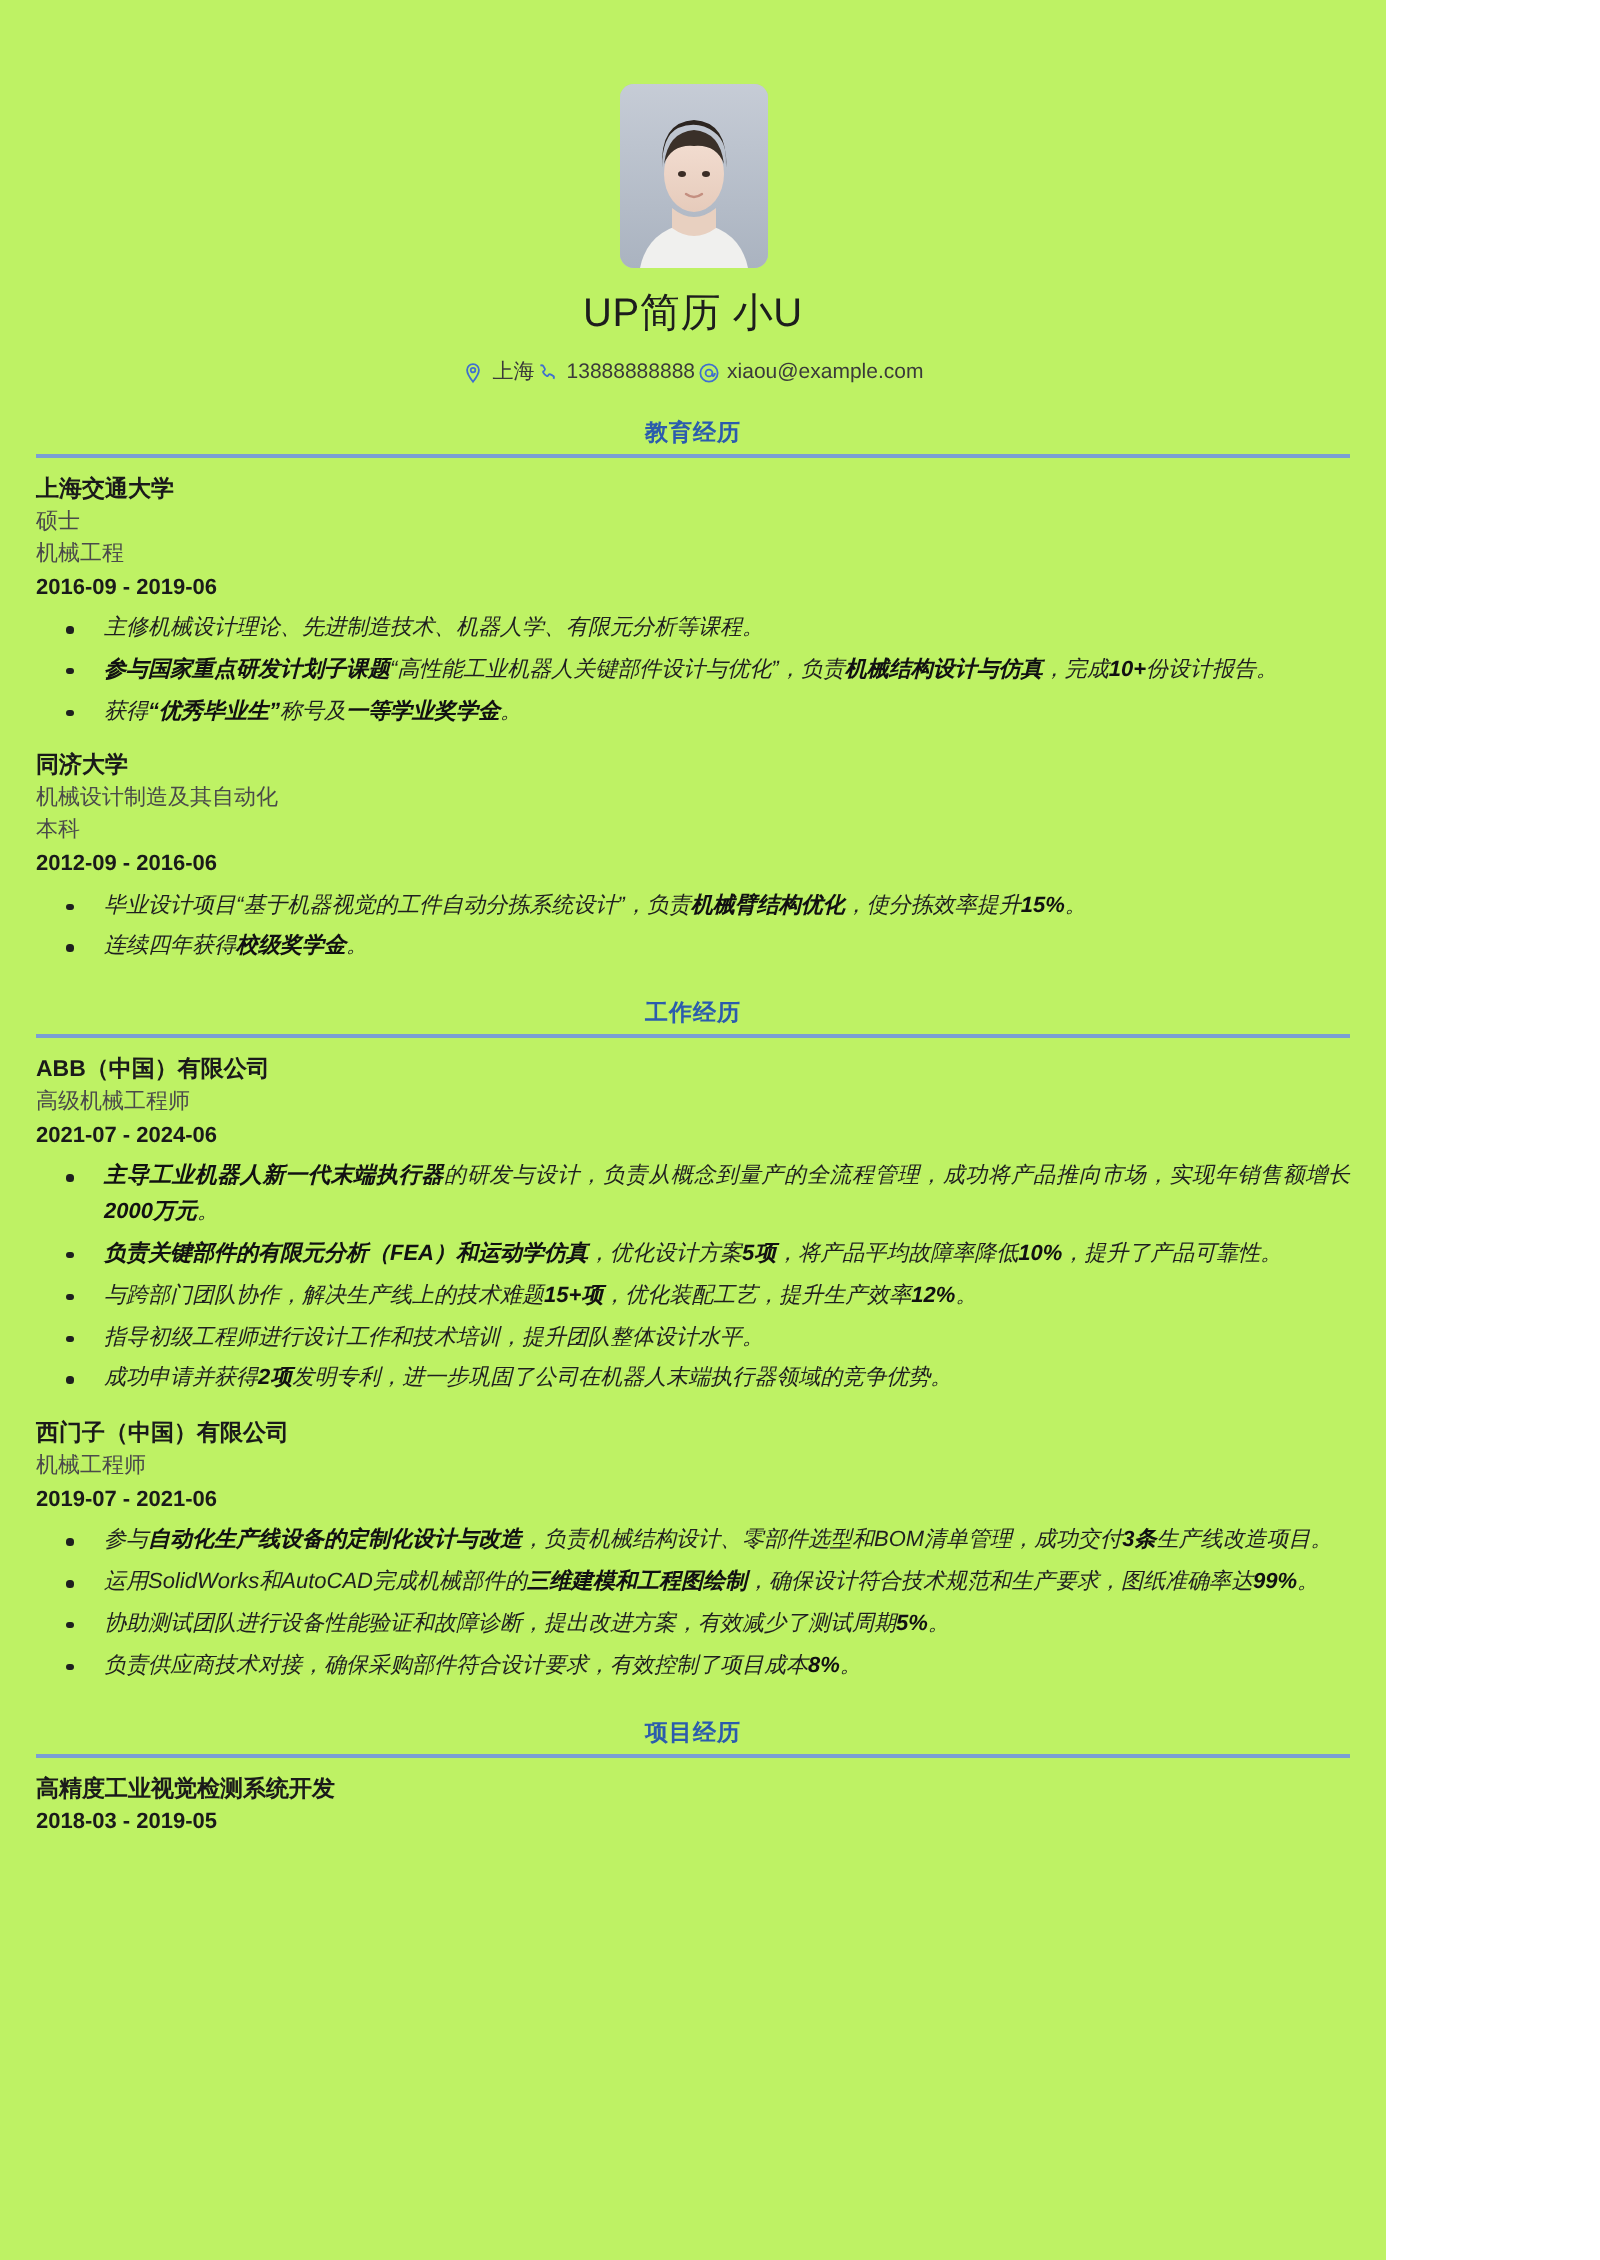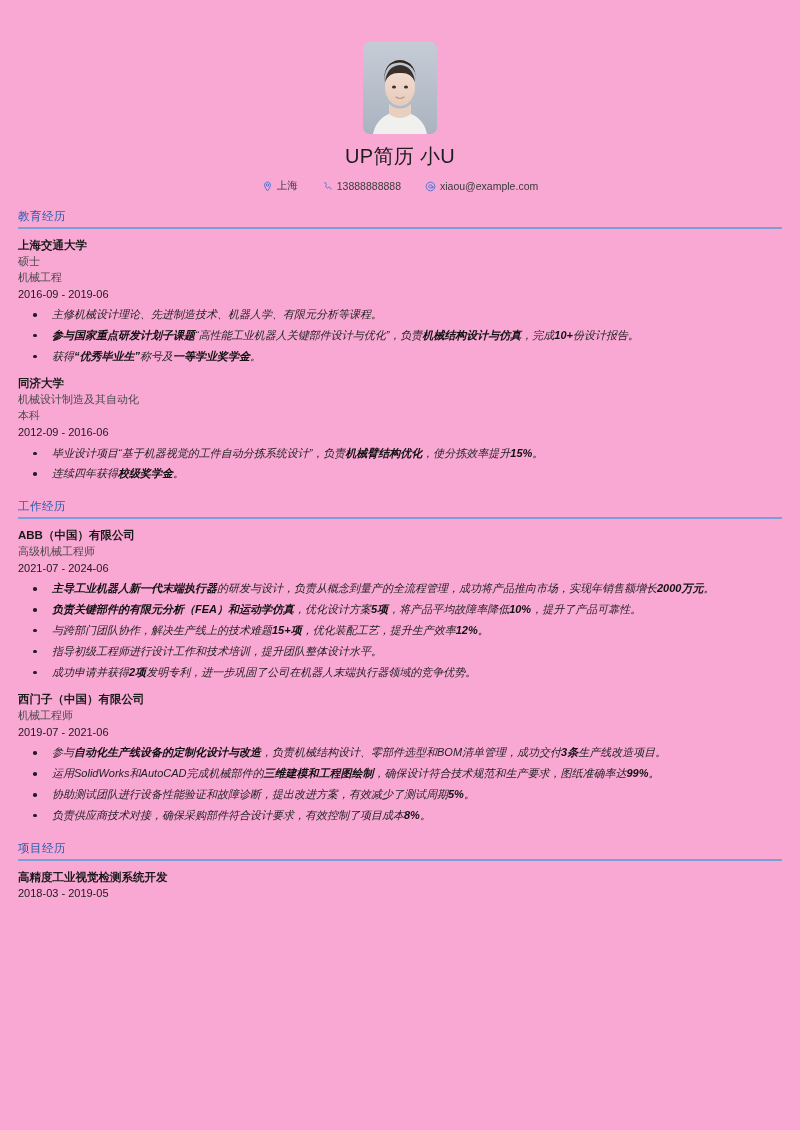--- a/index.html
+++ b/index.html
@@ -7,23 +7,23 @@
     margin: 0; padding: 0;
     background: #ffffff;
   }
   body {
     width: 800px; height: 1130px;
     font-family: "Liberation Sans", "DejaVu Sans", sans-serif;
     color: #222222;
     overflow: hidden;
   }
   .page {
-    width: 800px; height: 1130px;
+    width: 693px; height: 1130px;
     padding: 0 18px;
-    background: #f9a8d4;
+    background: #bef264;
     position: relative;
   }
 
   
   .header { text-align: center; padding-top: 42px; }
   .photo {
     width: 74px; height: 92px;
     margin: 0 auto;
     border-radius: 7px;
     overflow: hidden;
@@ -36,34 +36,34 @@
     font-size: 20px;
     font-weight: 400;
     color: #1d1d1d;
     letter-spacing: .3px;
   }
   .contacts {
     margin-top: 9px;
     display: flex;
     justify-content: center;
     align-items: center;
-    gap: 24px;
+    gap: 1px;
     font-size: 10.5px;
     color: #3a3a3a;
   }
   .contact { display: inline-flex; align-items: center; gap: 4px; }
   .contact .ico { width: 11px; height: 11px; display: inline-block; color: #3f6fd0; }
   .contact .ico svg { display: block; width: 11px; height: 11px; }
 
   
   .section { margin-top: 16px; }
   .sec-title {
-    text-align: left;
+    text-align: center;
     font-size: 11.5px;
-    font-weight: 400;
+    font-weight: 700;
     color: #2b5cad;
     letter-spacing: .5px;
     padding-bottom: 3px;
   }
   .sec-rule {
     height: 2px;
     background: #7a9fd4;
     width: 100%;
     margin-bottom: 8px;
   }
@@ -78,21 +78,21 @@
     line-height: 1.45;
   }
   .sub {
     font-size: 11px;
     font-weight: 400;
     color: #4a4a4a;
     line-height: 1.45;
   }
   .date {
     font-size: 11px;
-    font-weight: 400;
+    font-weight: 700;
     color: #1a1a1a;
     line-height: 1.5;
   }
   ul.bullets {
     list-style: none;
     margin: 4px 0 0 0;
     padding: 0;
   }
   ul.bullets > li {
     position: relative;

